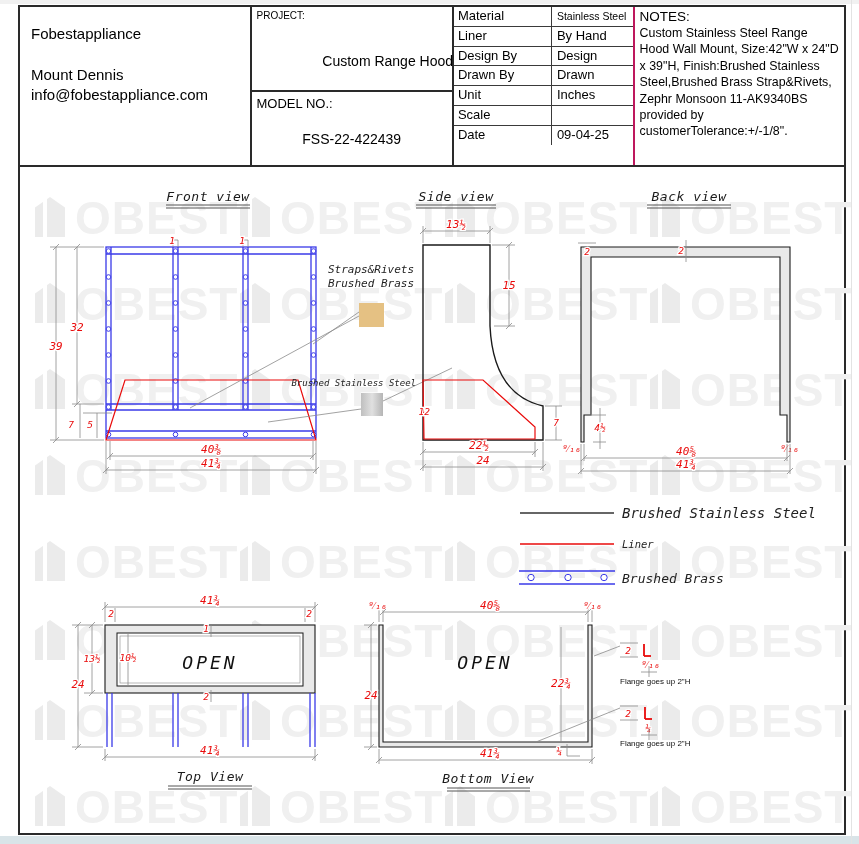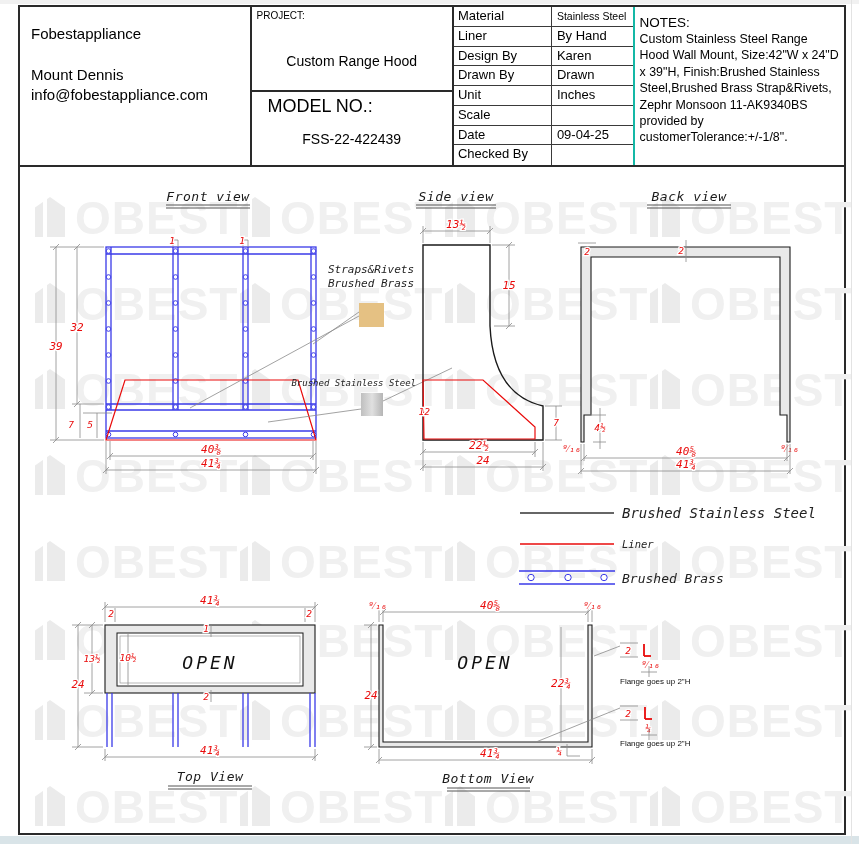--- a/index.html
+++ b/index.html
@@ -29,29 +29,29 @@
   svg.canvas { position:absolute; left:0; top:0; z-index:2; }
 
   
   .header {
     position:absolute; left:20px; top:7px; width:824px; height:158px;
     display:flex; z-index:3; border-bottom:2px solid #2a2a2a; background:transparent;
   }
   .c-company { width:244px; position:relative; box-sizing:border-box; }
   .c-project { width:215px; position:relative; box-sizing:border-box; border-left:2px solid #2a2a2a; }
   .c-specs   { width:192px; box-sizing:border-box; border-left:2px solid #2a2a2a; }
-  .c-notes   { width:224px; box-sizing:border-box; border-left:2px solid #14b8a6; padding:8px 5px; }
+  .c-notes   { width:224px; box-sizing:border-box; border-left:2px solid #be185d; padding:2px 5px; }
 
   .company-name { position:absolute; left:11px; top:18px; font-size:15px; }
   .company-contact { position:absolute; left:11px; top:58px; font-size:15px; line-height:20px; }
 
   .p-label { position:absolute; left:5px; top:3px; font-size:10px; }
-  .p-value { position:absolute; top:46px; width:100%; text-align:center; font-size:14px; }
+  .p-value { position:absolute; top:46px; width:100%; text-align:center; font-size:14px;margin-left:36px; }
   .p-divider { position:absolute; left:0; top:83px; width:100%; height:2px; background:#2a2a2a; }
-  .m-label { position:absolute; left:16px; top:89px; font-size:18px; }
+  .m-label { position:absolute; left:5px; top:89px; font-size:13px; }
   .m-value { position:absolute; top:124px; width:100%; text-align:center; font-size:14px; }
 
   .spec-row { display:grid; grid-template-columns:97px 1fr; height:19.75px; border-bottom:1.4px solid #3a3a3a; box-sizing:border-box; }
   .spec-row:last-child { border-bottom:none; }
   .spec-label { padding-left:4px; font-size:13px; line-height:18px; }
   .spec-value { border-left:1.4px solid #3a3a3a; padding-left:5px; font-size:13px; line-height:18px; }
   .spec-value.small { font-size:10.5px; line-height:18px; }
 
   .notes-label { font-size:13.5px; }
   .notes-text { font-size:12.4px; line-height:16.4px; margin-top:1px; }
@@ -548,40 +548,36 @@
       <div class="spec-row">
         <div class="spec-label">Material</div>
         <div class="spec-value small">Stainless Steel</div>
       </div>
       <div class="spec-row">
         <div class="spec-label">Liner</div>
         <div class="spec-value">By Hand</div>
       </div>
       <div class="spec-row">
         <div class="spec-label">Design By</div>
-        <div class="spec-value">Karen</div>
+        <div class="spec-value">Design</div>
       </div>
       <div class="spec-row">
         <div class="spec-label">Drawn By</div>
         <div class="spec-value">Drawn</div>
       </div>
       <div class="spec-row">
         <div class="spec-label">Unit</div>
         <div class="spec-value">Inches</div>
       </div>
       <div class="spec-row">
         <div class="spec-label">Scale</div>
         <div class="spec-value"></div>
       </div>
       <div class="spec-row">
         <div class="spec-label">Date</div>
         <div class="spec-value">09-04-25</div>
-      </div>
-      <div class="spec-row">
-        <div class="spec-label">Checked By</div>
-        <div class="spec-value"></div>
       </div>
     </div>
   <div class="c-notes">
     <div class="notes-label">NOTES:</div>
     <div class="notes-text">Custom Stainless Steel Range Hood Wall Mount, Size:42"W x 24"D x 39"H, Finish:Brushed Stainless Steel,Brushed Brass Strap&amp;Rivets, Zephr Monsoon 11-AK9340BS provided by customerTolerance:+/-1/8".</div>
   </div>
 </div>
 
 </body></html>

